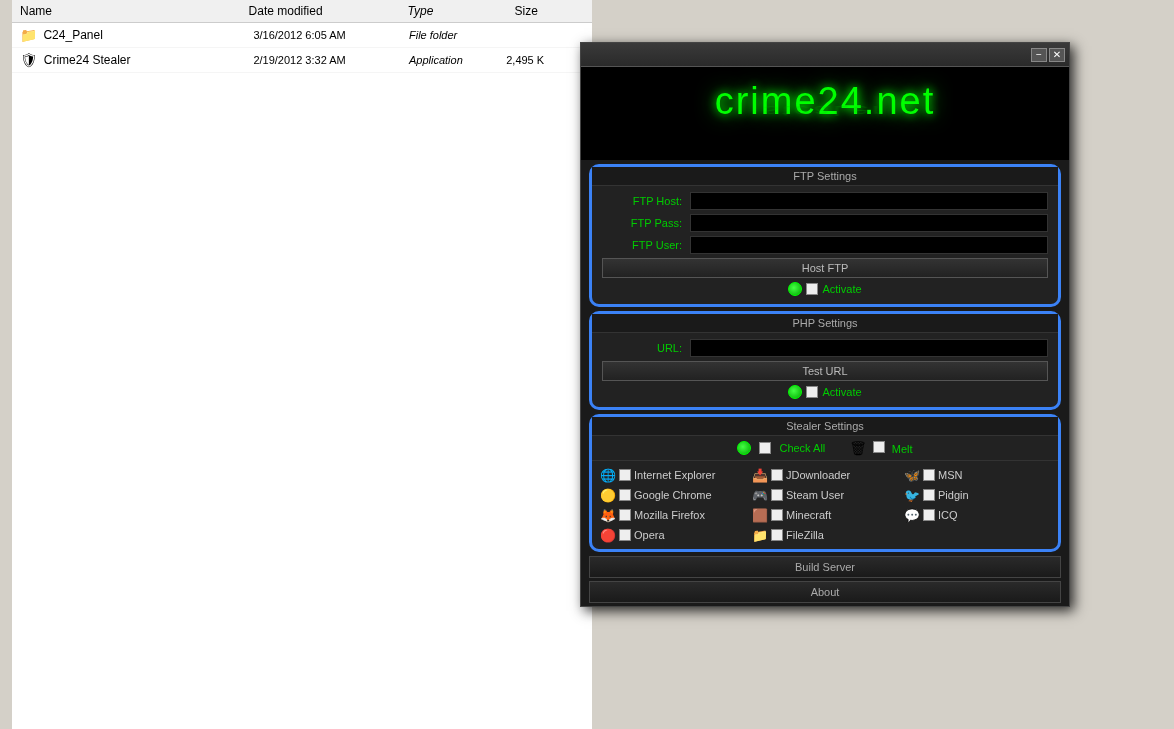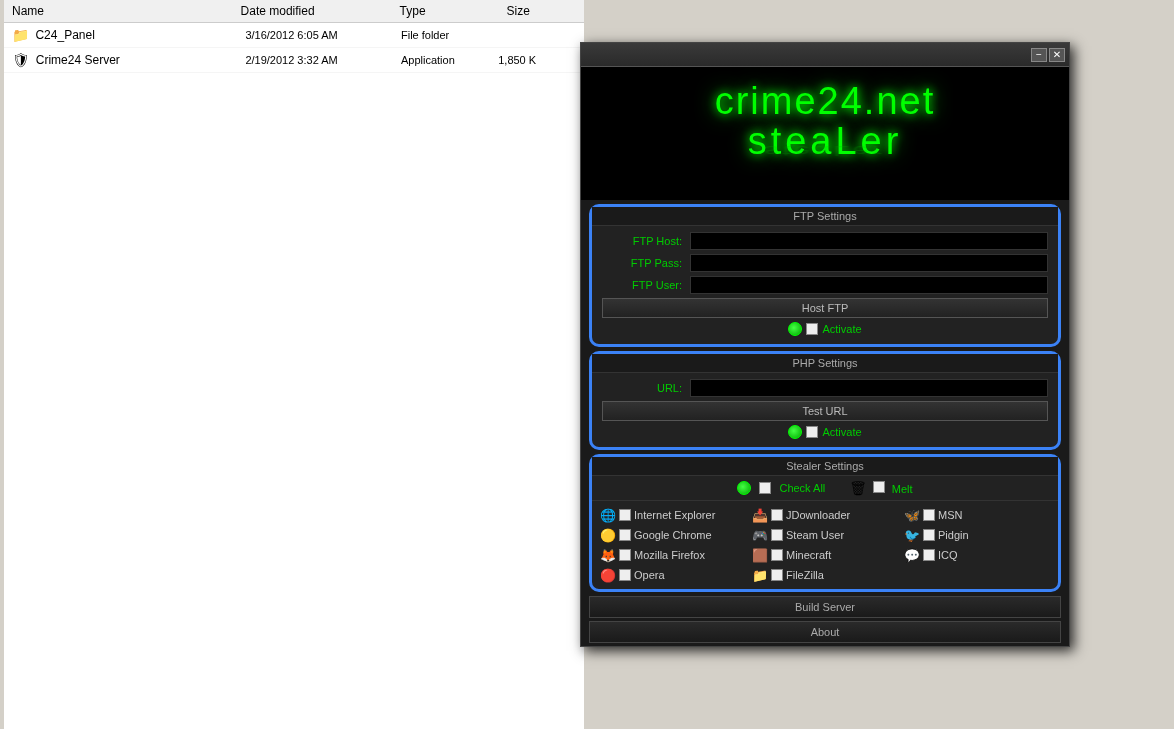--- a/index.html
+++ b/index.html
@@ -9,21 +9,21 @@
       background: #d4d0c8;
       font-family: 'Segoe UI', Tahoma, Arial, sans-serif;
       font-size: 12px;
       overflow: hidden;
       position: relative;
     }
 
     
     .explorer-bg {
       position: absolute;
-      top: 0; left: 4px;
+      top: 0; left: 12px;
       width: 580px;
       height: 729px;
       background: #fff;
     }
 
     .explorer-header {
       background: #f0f0f0;
       border-bottom: 1px solid #ccc;
       padding: 4px 8px;
       display: flex;
@@ -37,21 +37,21 @@
 
     .explorer-row {
       display: flex;
       align-items: center;
       padding: 4px 8px;
       border-bottom: 1px solid #f5f5f5;
     }
 
     .explorer-col-name { width: 240px; display: flex; align-items: center; gap: 6px; color: #000; }
     .explorer-col-date { width: 160px; color: #000; font-size: 11px; }
-    .explorer-col-type { width: 100px; color: #000; font-size: 11px; }
+    .explorer-col-type { width: 100px; color: #000; font-size: 11px; font-style: italic; }
     .explorer-col-size { width: 80px; color: #000; font-size: 11px; }
 
     .folder-icon { font-size: 14px; }
     .app-icon { font-size: 14px; }
 
     
     .popup-window {
       position: absolute;
       top: 42px;
       left: 580px;
@@ -279,38 +279,37 @@
       <span class="folder-icon">📁</span>
       <span>C24_Panel</span>
     </span>
     <span class="explorer-col-date">3/16/2012 6:05 AM</span>
     <span class="explorer-col-type">File folder</span>
     <span class="explorer-col-size"></span>
   </div>
   <div class="explorer-row">
     <span class="explorer-col-name">
       <span class="app-icon">🛡</span>
-      <span>Crime24 Server</span>
+      <span>Crime24 Stealer</span>
     </span>
     <span class="explorer-col-date">2/19/2012 3:32 AM</span>
     <span class="explorer-col-type">Application</span>
-    <span class="explorer-col-size">1,850 K</span>
+    <span class="explorer-col-size">2,495 K</span>
   </div>
 </div>
 
 <div class="popup-window">
 
   <div class="popup-titlebar">
     <div class="title-btn">−</div>
     <div class="title-btn close-btn">✕</div>
   </div>
 
   <div class="logo-area">
     <span class="logo-text-top">crime24.net</span>
-    <span class="logo-text-bottom">steaLer</span>
     <span class="logo-reflection">steaLer</span>
   </div>
 
   <div class="section">
     <div class="section-title">FTP Settings</div>
     <div class="section-content">
       <div class="form-row">
         <span class="form-label">FTP Host:</span>
         <input class="form-input" type="text" value="" style="">
       </div>

